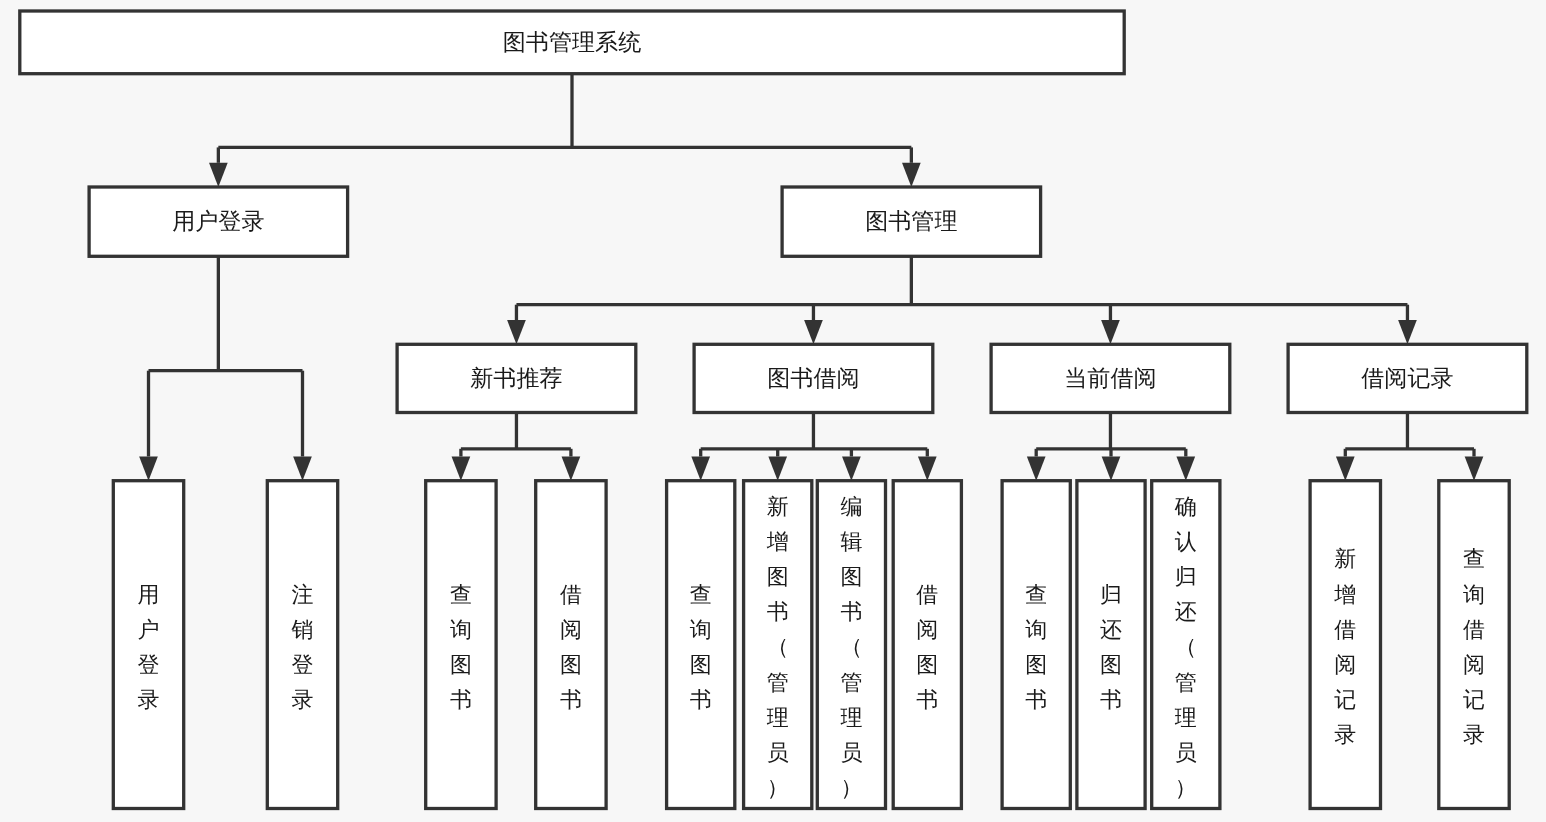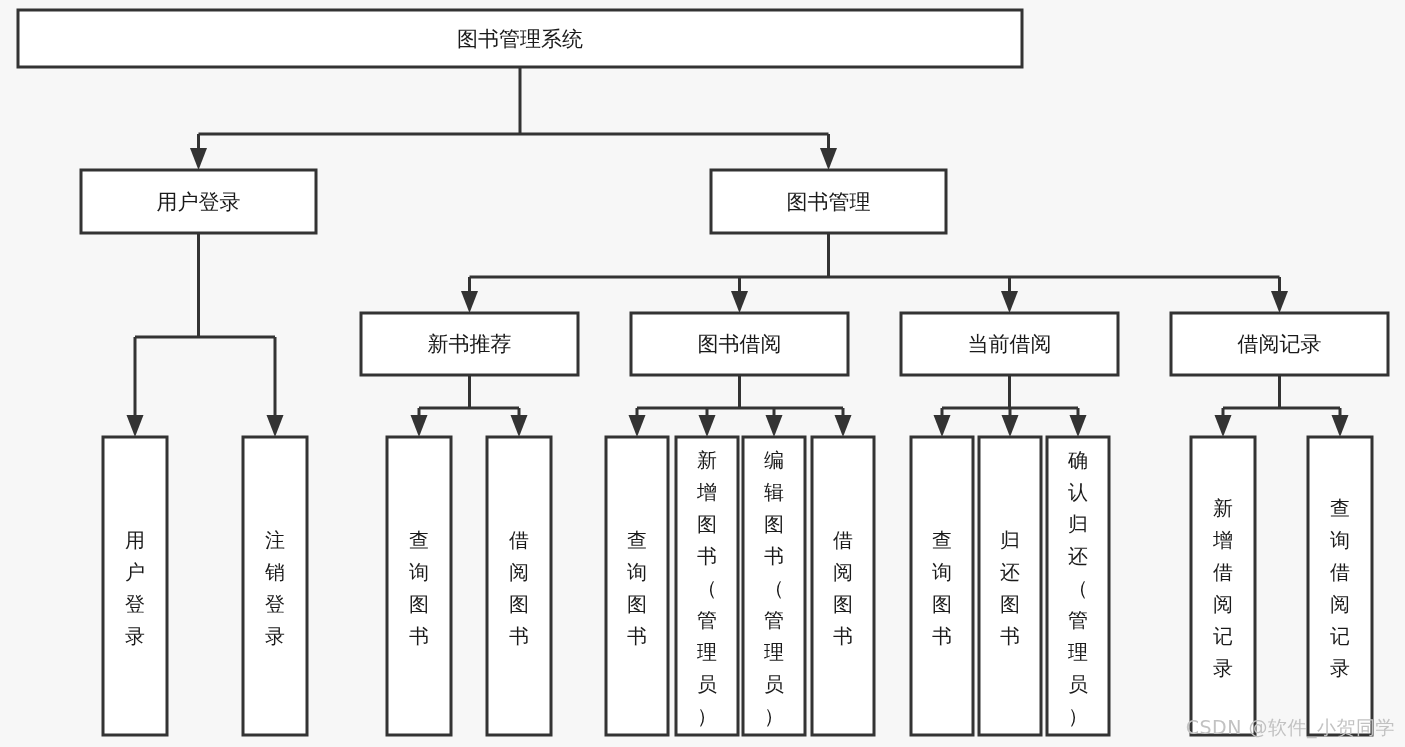--- a/index.html
+++ b/index.html
@@ -215,14 +215,13 @@
         <g>
           <rect class="node-box" x="1191" y="437" width="64" height="298"></rect>
           <text class="node-label-vertical" x="1223" y="514.96"><tspan x="1223" dy="0">新</tspan><tspan x="1223" dy="32">增</tspan><tspan x="1223" dy="32">借</tspan><tspan x="1223" dy="32">阅</tspan><tspan x="1223" dy="32">记</tspan><tspan x="1223" dy="32">录</tspan></text>
         </g>
         <g>
           <rect class="node-box" x="1308" y="437" width="64" height="298"></rect>
           <text class="node-label-vertical" x="1340" y="514.96"><tspan x="1340" dy="0">查</tspan><tspan x="1340" dy="32">询</tspan><tspan x="1340" dy="32">借</tspan><tspan x="1340" dy="32">阅</tspan><tspan x="1340" dy="32">记</tspan><tspan x="1340" dy="32">录</tspan></text>
         </g>
       </g>
   </svg>
-  <div class="watermark-text">CSDN @软件_小贺同学</div>
 </div>
 
 </body></html>

